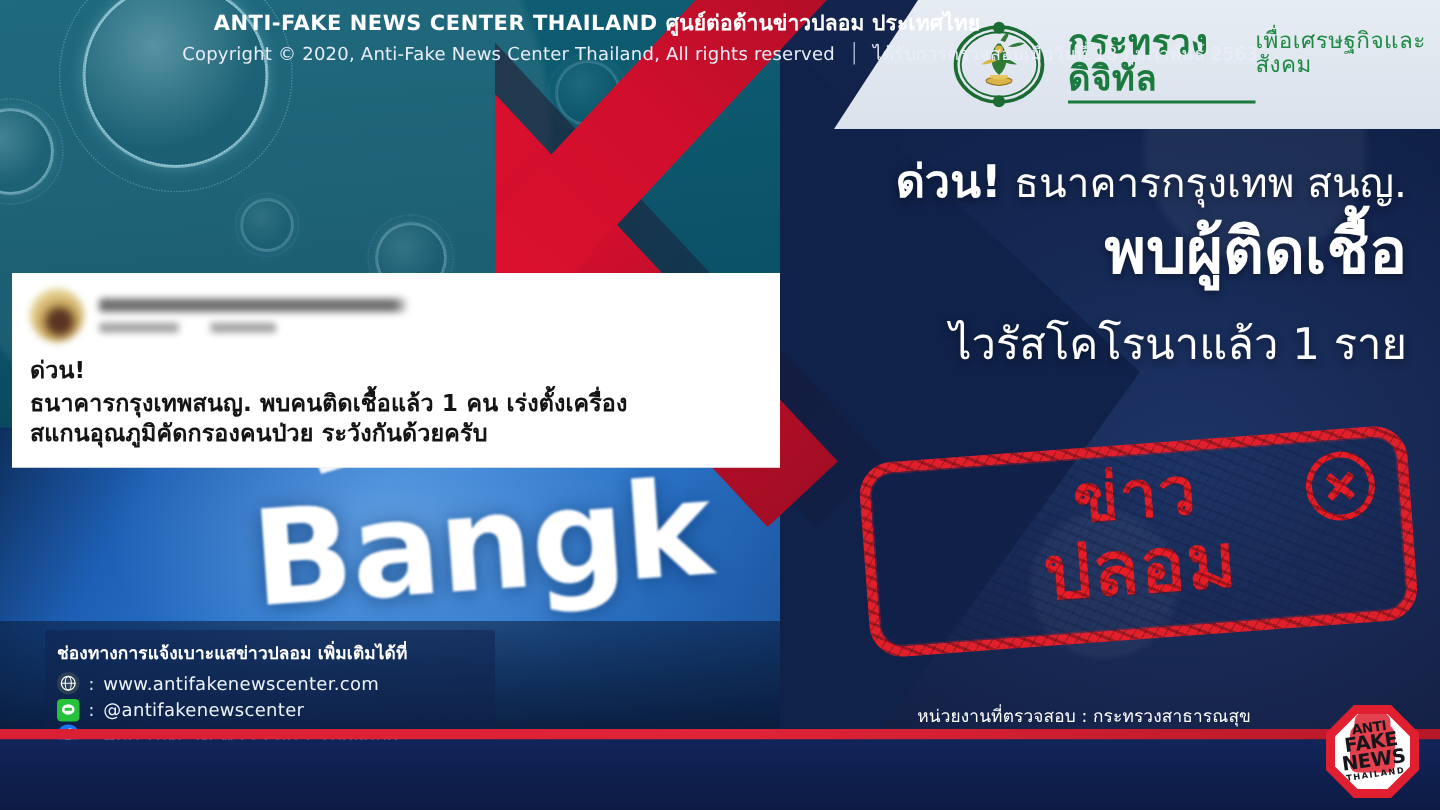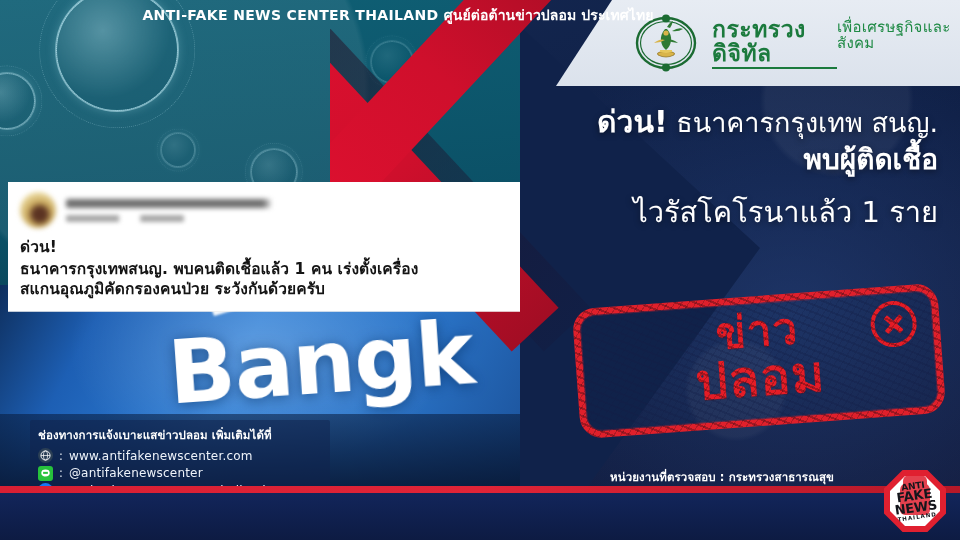--- a/index.html
+++ b/index.html
@@ -192,21 +192,21 @@
     position: absolute;
     right: 22px; top: 104px;
     width: 420px;
     text-align: right;
     color: #ffffff;
     text-shadow: 0 2px 6px rgba(0,0,0,.45);
   }
   .hl-1 { font-size: 27px; line-height: 1.22; white-space: nowrap; }
   .hl-1 b { font-weight: 700; font-size: 30px; }
   .hl-1 span.light { font-weight: 400; }
-  .hl-2 { font-size: 28px; font-weight: 700; line-height: 1.2; margin-top: 2px; }
+  .hl-2 { font-size: 42px; font-weight: 700; line-height: 1.2; margin-top: 2px; }
   .hl-3 { font-size: 29px; font-weight: 400; line-height: 1.25; margin-top: 18px; }
 
   
   .stamp {
     position: absolute;
     left: 576px; top: 296px;
     width: 352px; height: 116px;
     border: 7px solid #e8202a;
     border-radius: 22px;
     transform: rotate(-4.2deg);
@@ -346,21 +346,21 @@
     white-space: nowrap;
     text-align: right;
   }
 
   
   .verify-agency {
     position: absolute;
     right: 126px; top: 468px;
     color: #ffffff;
     font-size: 11.5px;
-    font-weight: 700;
+    font-weight: 400;
     letter-spacing: .1px;
     white-space: nowrap;
   }
 
   
   .red-stripe {
     position: absolute;
     left: 0; top: 486px;
     width: 960px; height: 7px;
     background: linear-gradient(90deg, #d81f33 0%, #e02437 50%, #b51828 100%);
@@ -588,20 +588,25 @@
 
   <div class="verify-agency">หน่วยงานที่ตรวจสอบ : กระทรวงสาธารณสุข</div>
 
   <div class="red-stripe"></div>
 
   <div class="footer"></div>
   <div class="footer-title">
     <span>ANTI-FAKE NEWS CENTER THAILAND</span>
     <span class="th">ศูนย์ต่อต้านข่าวปลอม ประเทศไทย</span>
   </div>
+  <div class="footer-sub">
+    <span>Copyright © 2020, Anti-Fake News Center Thailand, All rights reserved</span>
+    <span class="divider"></span>
+    <span>ได้รับการตรวจสอบเมื่อวันที่ 18 กุมภาพันธ์ 2563</span>
+  </div>
 
   <div class="anfc-badge">
     <div class="oct"></div>
     <div class="oct-in"></div>
     <div class="oct-hand"></div>
     <div class="oct-label">
       <span class="a1">ANTI</span>
       <span class="a2">FAKE</span>
       <span class="a3">NEWS</span>
       <span class="a4">THAILAND</span>

